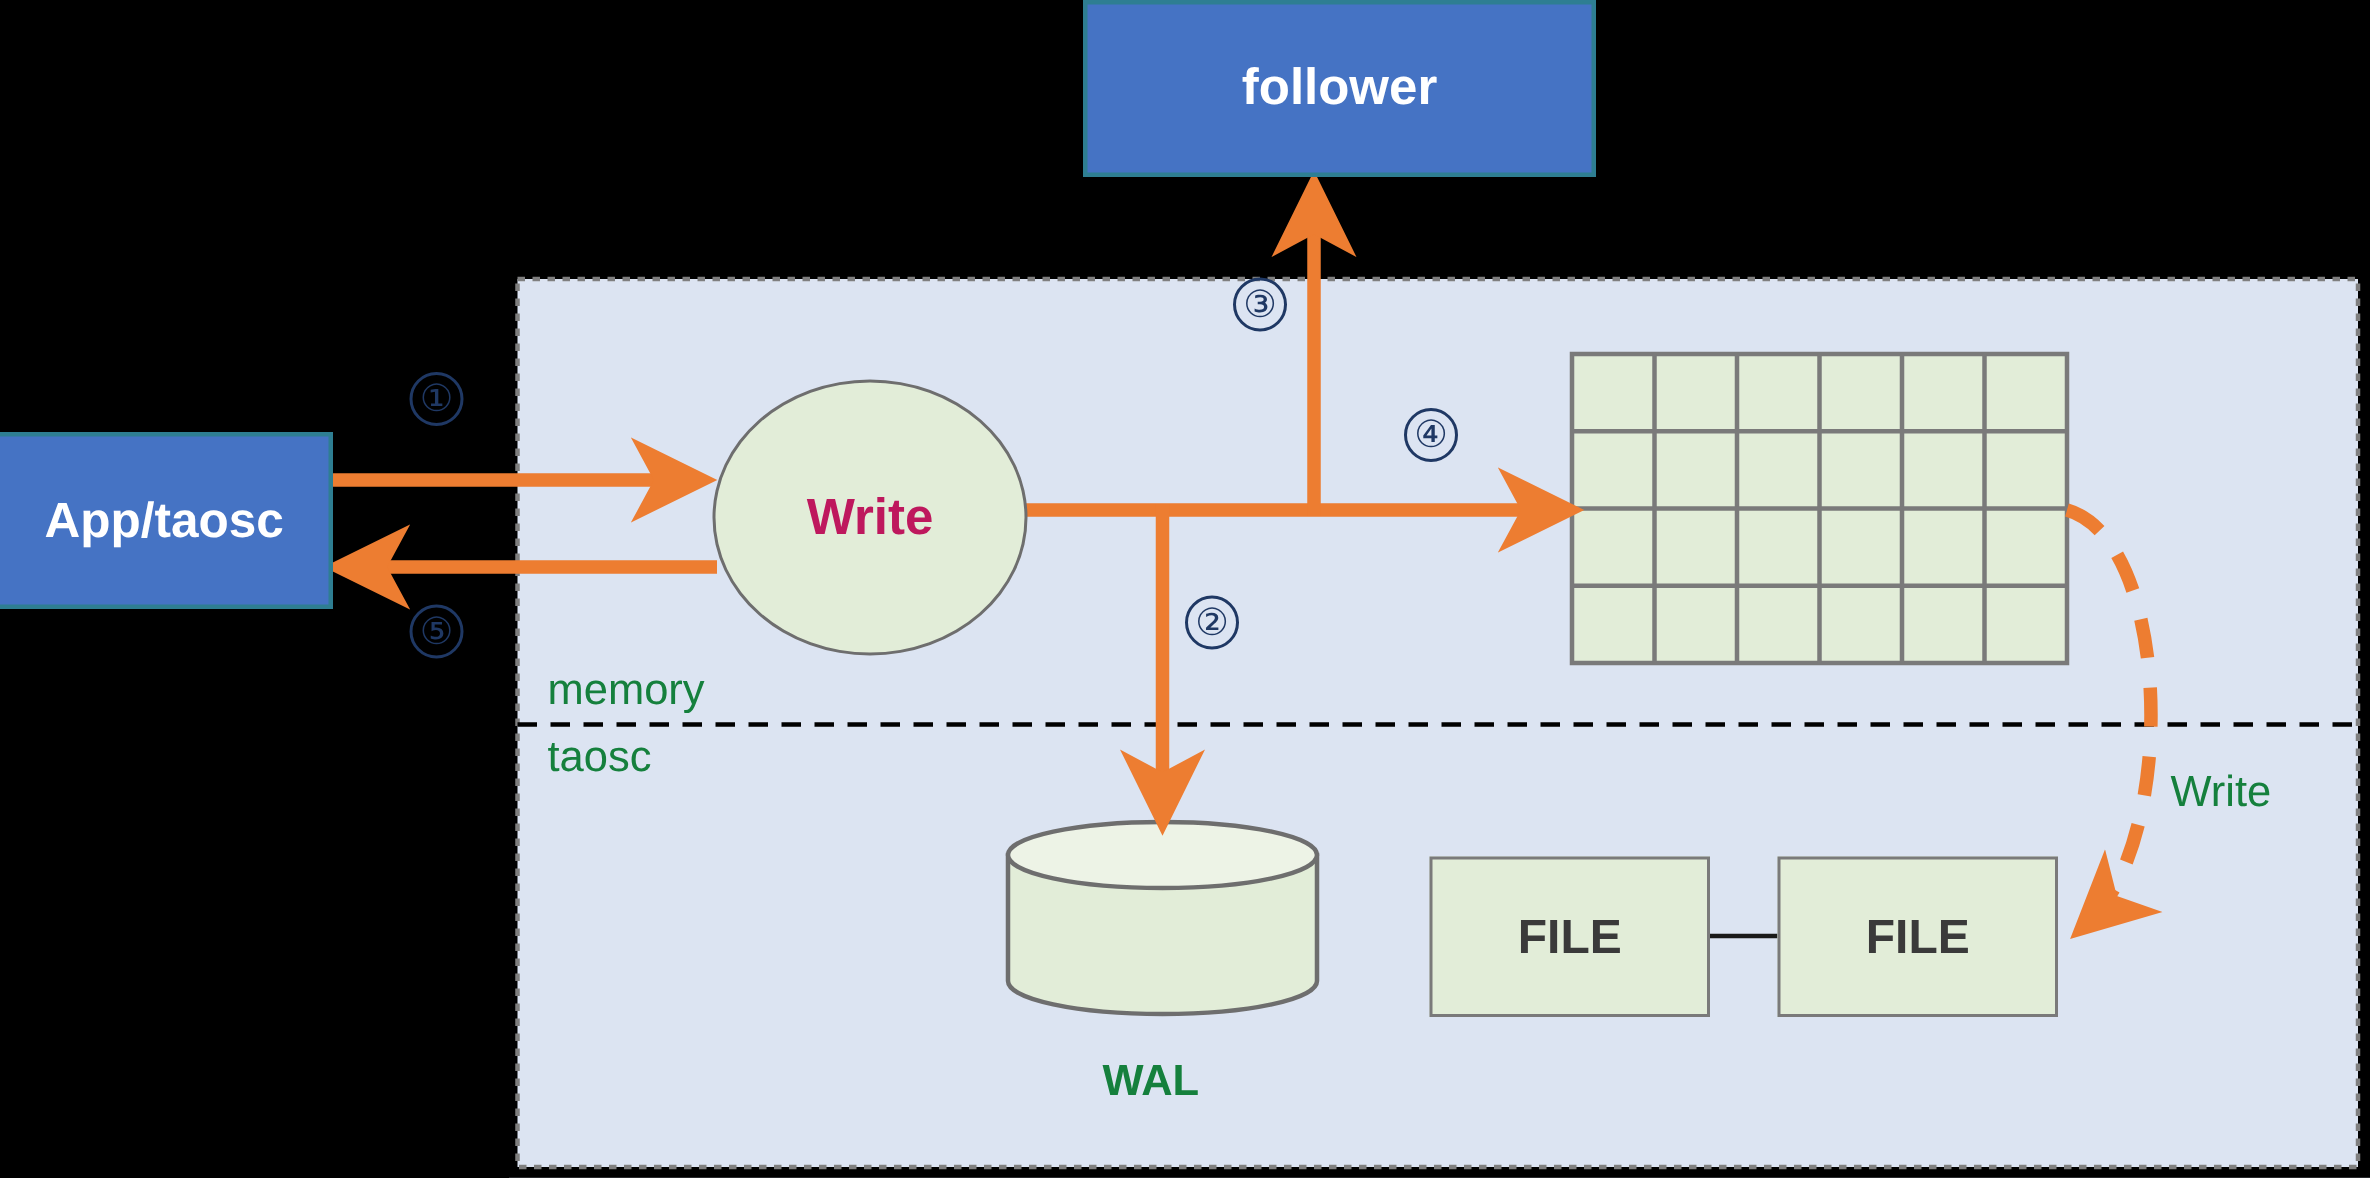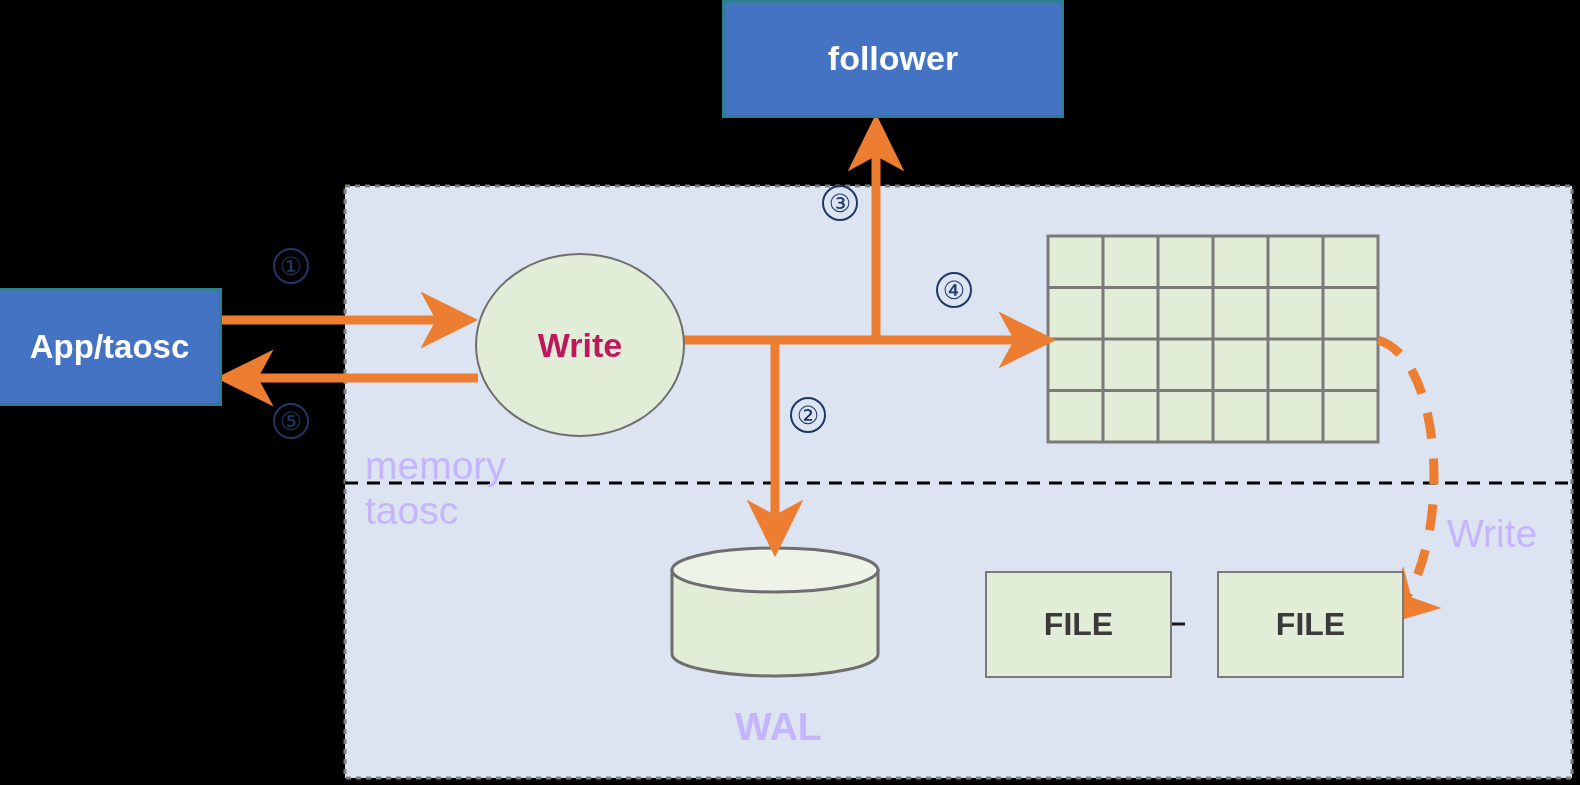--- a/index.html
+++ b/index.html
@@ -61,26 +61,25 @@
     position: absolute;
     background: #E2EDD8;
     border: 2px solid #7A7A7A;
     box-sizing: border-box;
     display: flex;
     align-items: center;
     justify-content: center;
     color: #3A3A3A;
     font-weight: bold;
     font-size: 32px;
-    margin-left: 32px;
   }
   .plain-label {
     position: absolute;
-    color: #c4b5fd;
-    font-size: 39px;
+    color: #15803d;
+    font-size: 29px;
     white-space: nowrap;
   }
   .circ-num {
     position: absolute;
     width: 36px;
     height: 36px;
     border: 2.5px solid #1F3864;
     border-radius: 50%;
     box-sizing: border-box;
     color: #1F3864;

